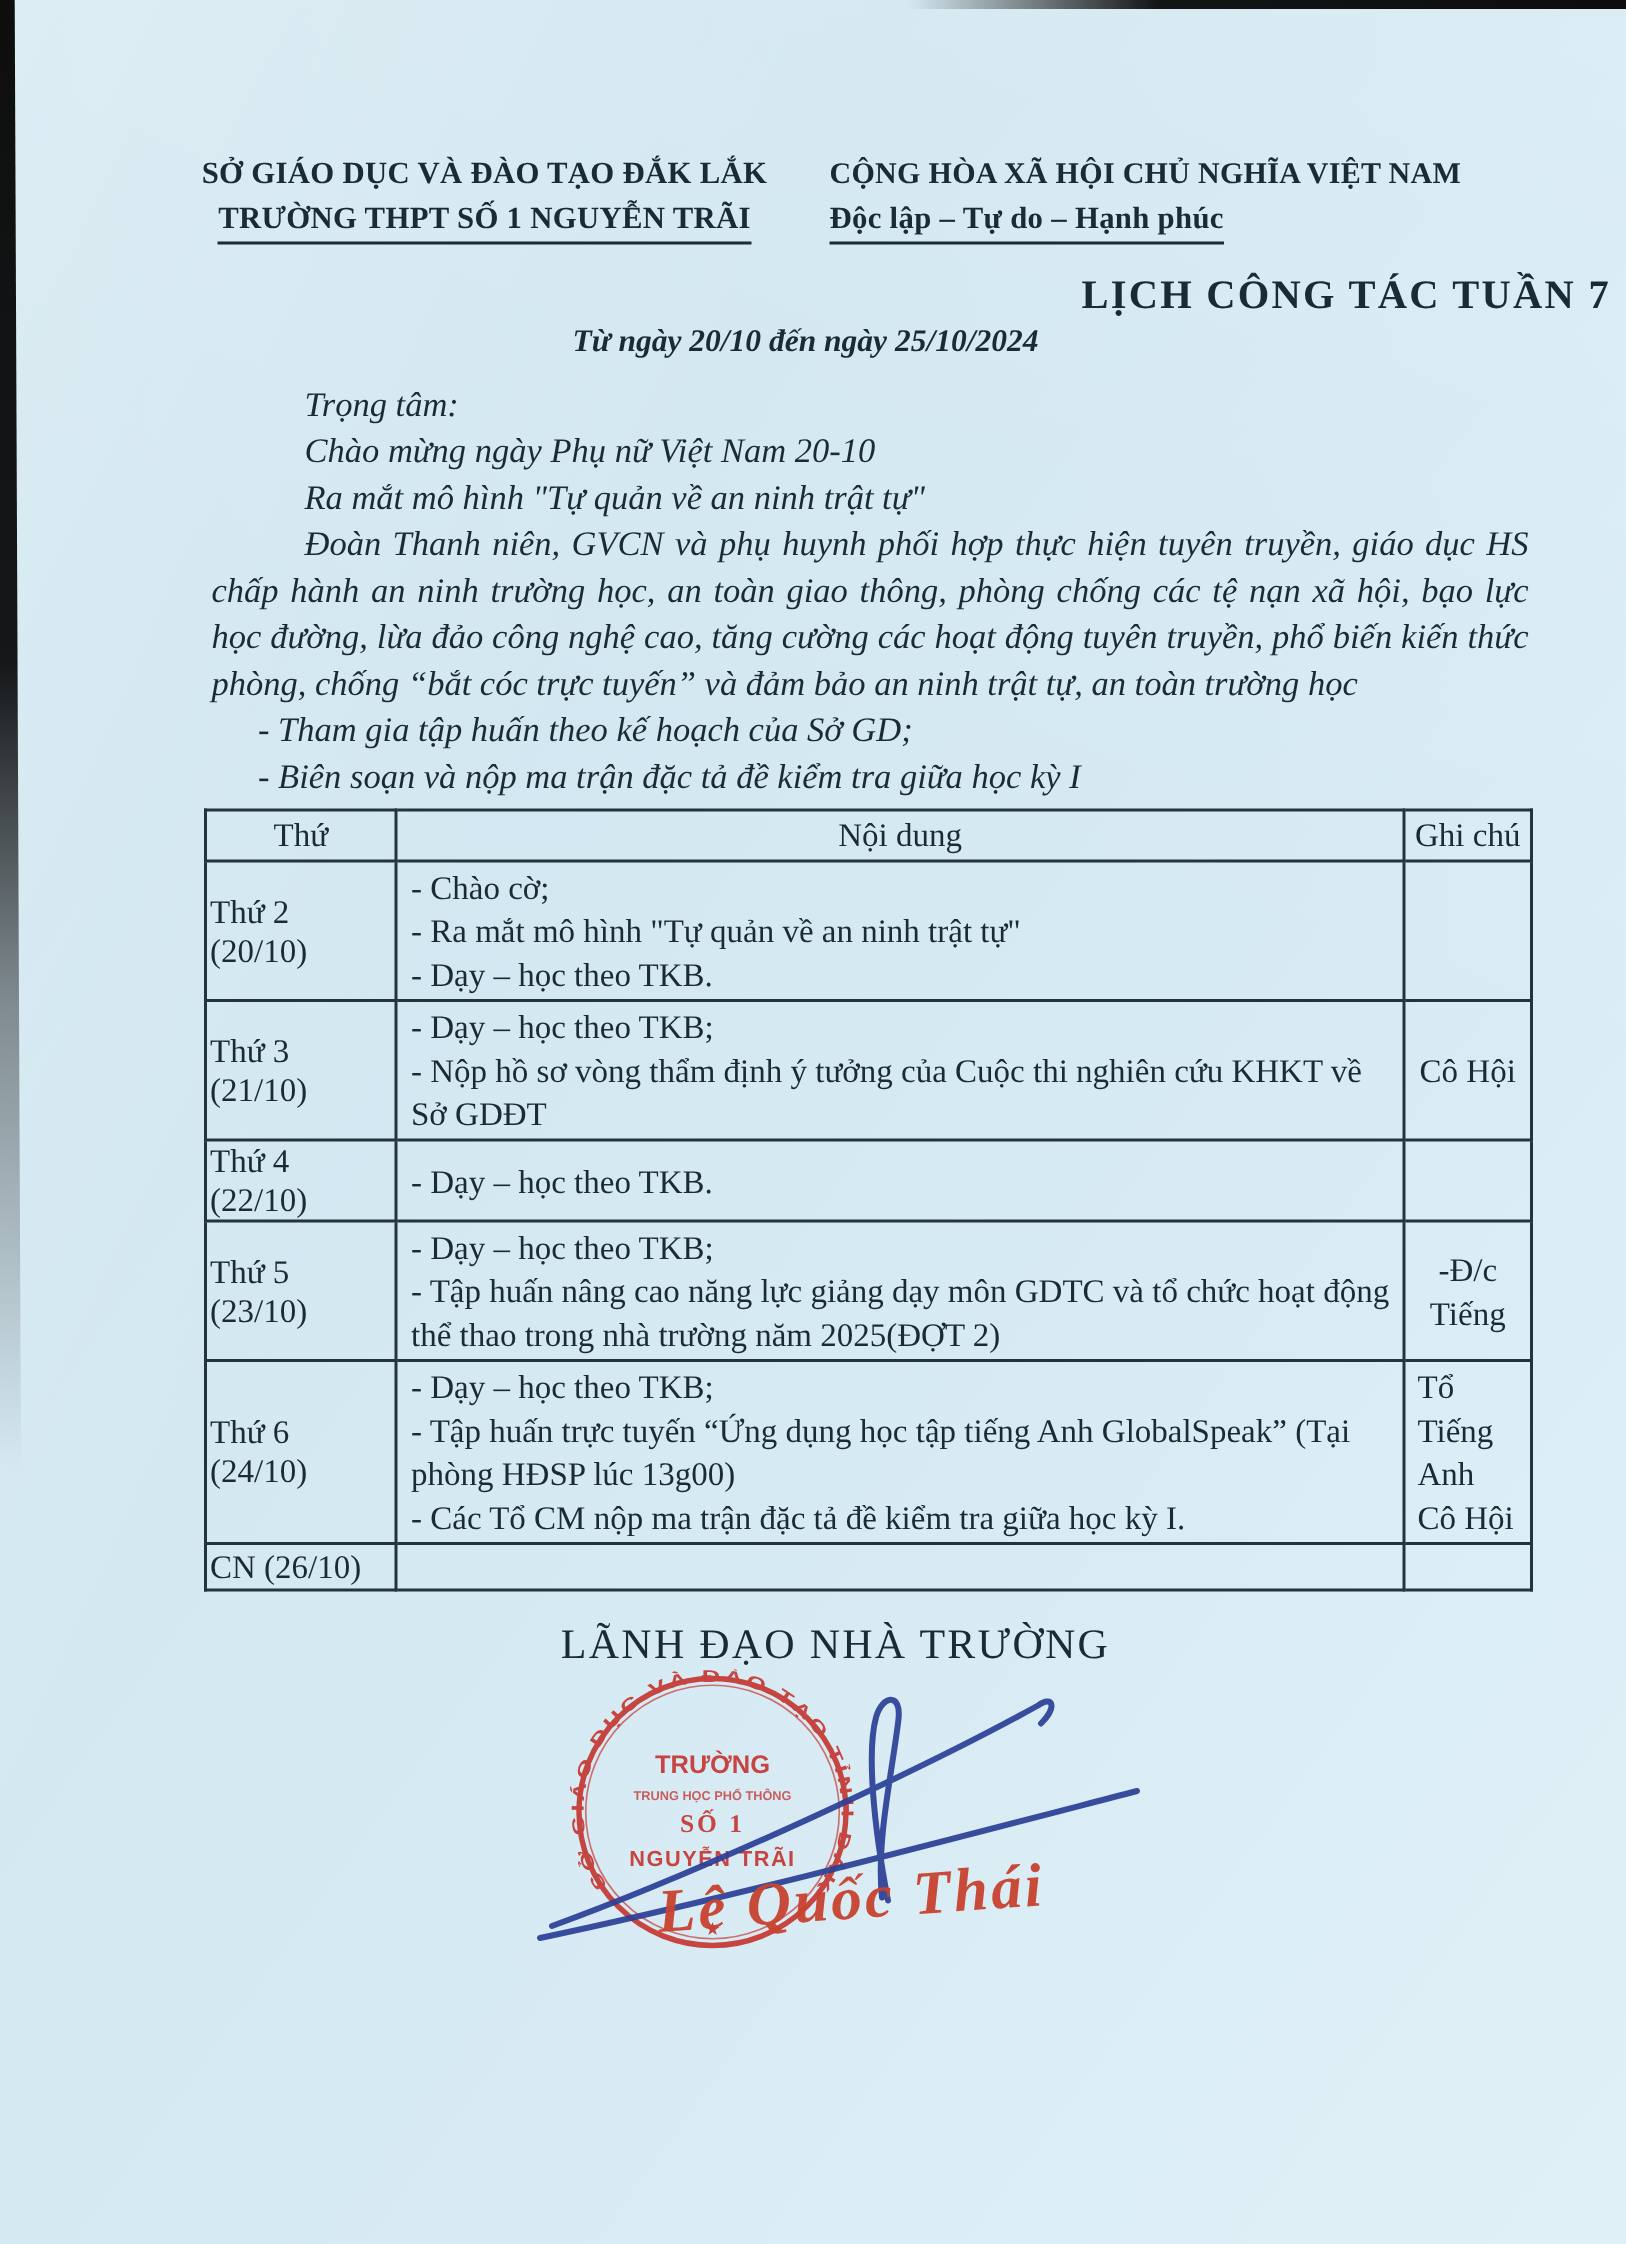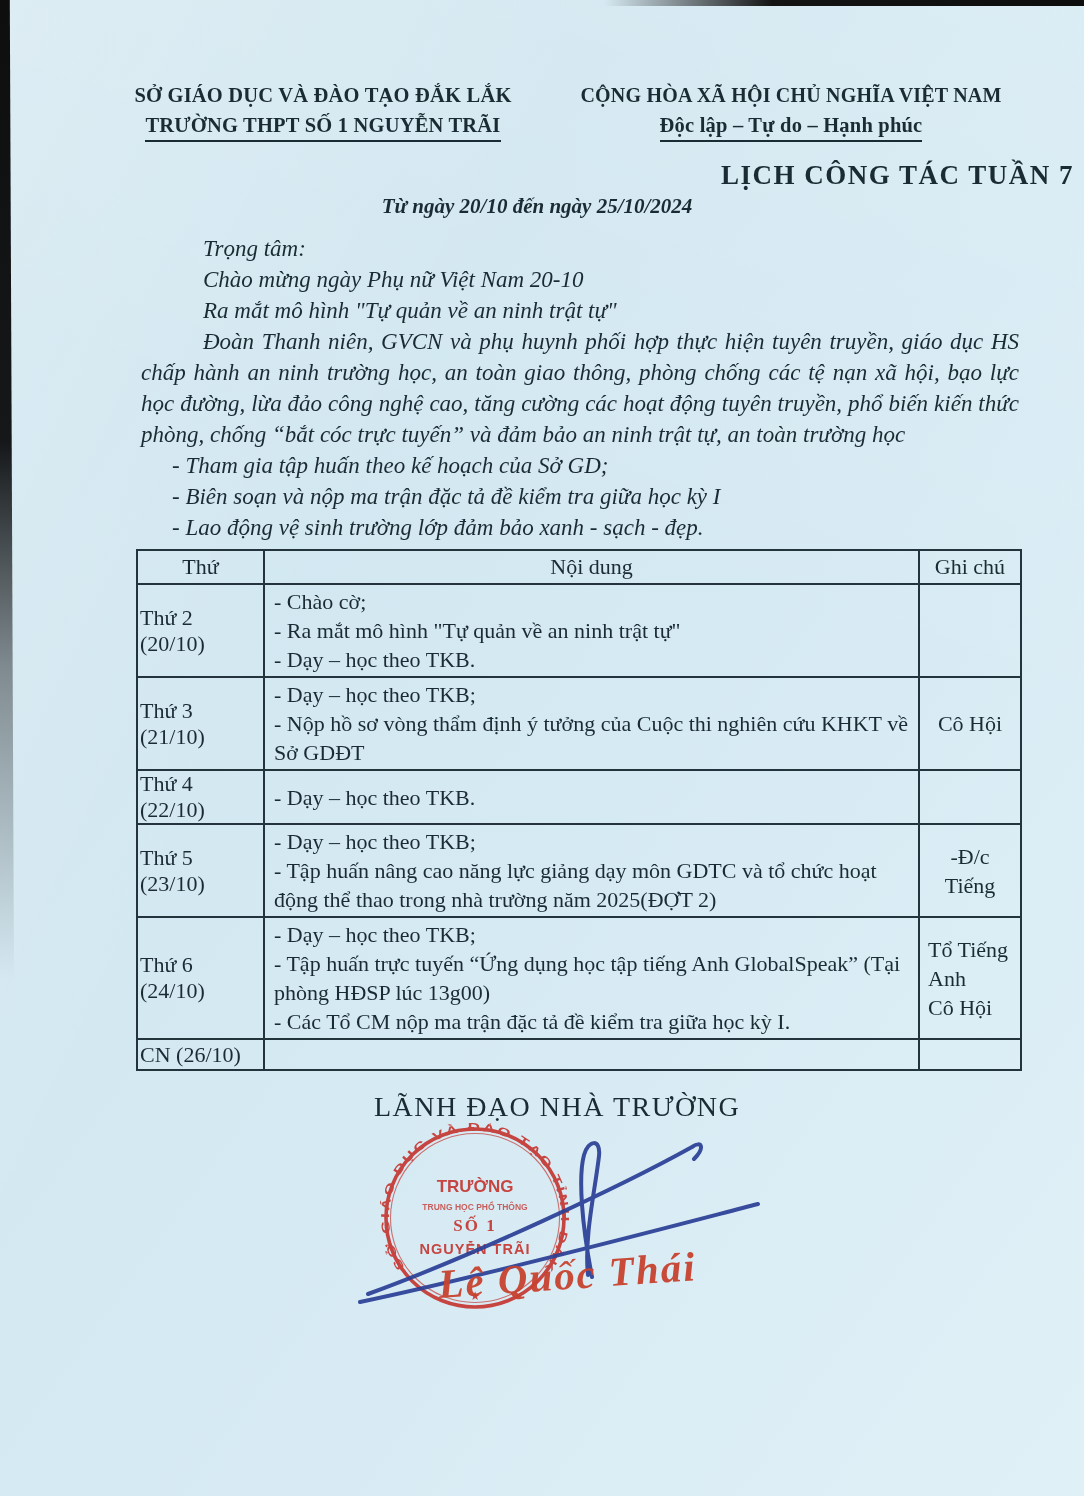--- a/index.html
+++ b/index.html
@@ -17,26 +17,26 @@
   }
   .edge-left{
     position:absolute; left:0; top:0; width:14px; height:980px;
     background:linear-gradient(to bottom,#0e0e0e 0%, #151719 45%, rgba(20,22,24,.45) 68%, rgba(20,22,24,0) 100%);
     clip-path:polygon(0 0, 70% 0, 100% 100%, 0 100%);
   }
   .edge-top{
     position:absolute; right:0; top:0; width:480px; height:6px;
     background:linear-gradient(to right, rgba(15,15,15,0), #141414 35%, #0d0d0d);
   }
-  .content{position:absolute; inset:0; padding-top:80px;}
+  .content{position:absolute; inset:0; padding-top:101px;}
 
   
   .letterhead{display:flex; align-items:flex-start;}
   .lh-left{width:390px; margin-left:128px; text-align:center;}
-  .lh-right{width:430px; margin-left:58px; text-align:center;}
+  .lh-right{width:430px; margin-left:35px; text-align:left;}
   .lh-line{font-weight:bold; font-size:20.5px; line-height:30px; letter-spacing:.2px;}
   .lh-right .lh-line:first-child{font-size:20px;}
   .u{display:inline-block; border-bottom:2.2px solid var(--ink); padding-bottom:2px; line-height:26px;}
 
   
   .doc-title{margin-top:18px; text-align:right; padding-right:10px;
     font-weight:bold; font-size:27px; letter-spacing:1.5px;}
   .doc-subtitle{margin-top:3px; text-align:center; padding-right:10px;
     font-weight:bold; font-style:italic; font-size:21px;}
 
@@ -44,21 +44,21 @@
   .focus{margin-top:14px; font-style:italic; font-size:23px; line-height:31px;}
   .focus-line{margin-left:203px;}
   .focus-para{margin-left:141px; width:878px; text-indent:62px; text-align:justify;}
   .focus-bullet{margin-left:172px;}
 
   
   table.sched{margin-top:6px; margin-left:136px; width:886px;
     border-collapse:collapse; table-layout:fixed; font-size:22px;}
   .sched th,.sched td{border:2.2px solid var(--border); vertical-align:middle;}
   .sched th{font-weight:normal; font-size:22px; height:34px; text-align:center;}
-  .col-day{width:127px;} .col-note{width:102px;}
+  .col-day{width:127px;} .col-note{width:85px;}
   td.day{text-align:left; padding:0 2px;}
   td.cell{padding:2px 6px 2px 9px; line-height:29px; white-space:pre-line; text-align:left;}
   td.note{padding:2px 4px; line-height:29px; white-space:pre-line; text-align:center;}
   td.note.left{text-align:left; padding-left:8px;}
   tr.h88 td{height:88px;} tr.h118 td{height:118px;} tr.h31 td{height:31px;}
 
   
   .sig-title{margin-top:20px; text-align:center; padding-left:30px;
     font-weight:normal; font-size:28px; letter-spacing:1.5px;}
   .sig-area{position:relative; height:330px;}
@@ -91,21 +91,20 @@
     <div class="doc-title">LỊCH CÔNG TÁC TUẦN 7</div>
     <div class="doc-subtitle">Từ ngày 20/10 đến ngày 25/10/2024</div>
 
     <div class="focus">
       <div class="focus-line">Trọng tâm:</div>
       <div class="focus-line">Chào mừng ngày Phụ nữ Việt Nam 20-10</div>
       <div class="focus-line">Ra mắt mô hình "Tự quản về an ninh trật tự"</div>
       <p class="focus-para">Đoàn Thanh niên, GVCN và phụ huynh phối hợp thực hiện tuyên truyền, giáo dục HS chấp hành an ninh trường học, an toàn giao thông, phòng chống các tệ nạn xã hội, bạo lực học đường, lừa đảo công nghệ cao, tăng cường các hoạt động tuyên truyền, phổ biến kiến thức phòng, chống “bắt cóc trực tuyến” và đảm bảo an ninh trật tự, an toàn trường học</p>
       <div class="focus-bullet">- Tham gia tập huấn theo kế hoạch của Sở GD;</div>
       <div class="focus-bullet">- Biên soạn và nộp ma trận đặc tả đề kiểm tra giữa học kỳ I</div>
-      <div class="focus-bullet">- Lao động vệ sinh trường lớp đảm bảo xanh - sạch - đẹp.</div>
     </div>
 
     <table class="sched">
       <thead>
         <tr>
           <th class="col-day">Thứ</th>
           <th class="col-content">Nội dung</th>
           <th class="col-note">Ghi chú</th>
         </tr>
       </thead>

